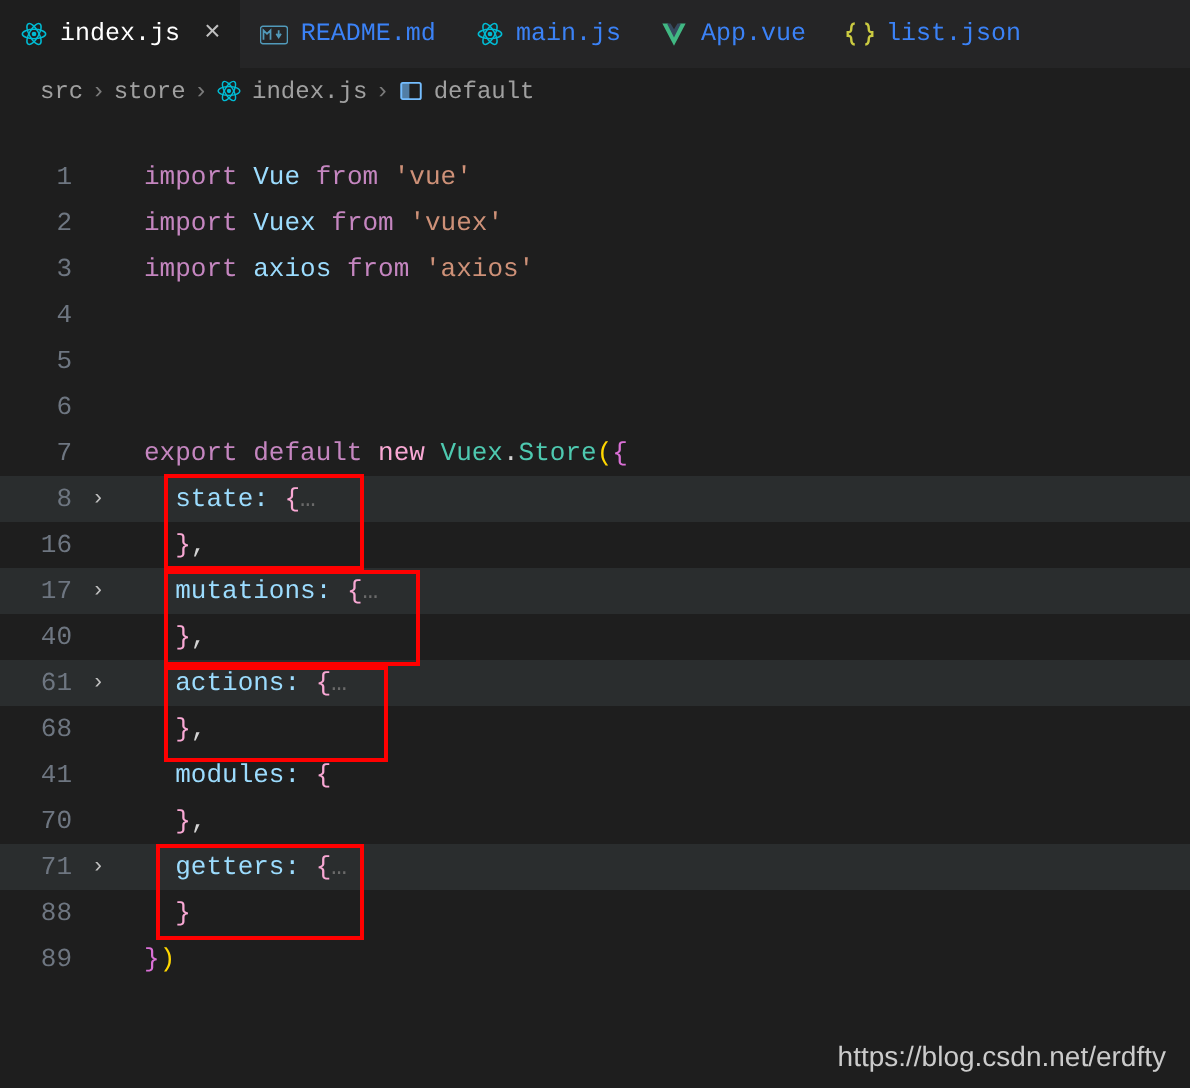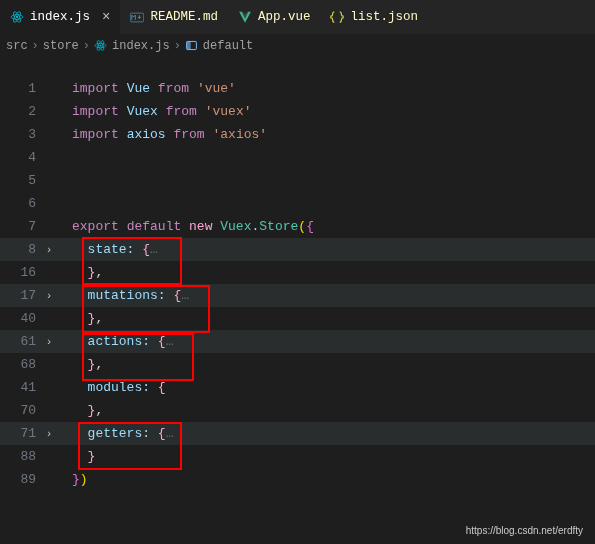--- a/index.html
+++ b/index.html
@@ -17,36 +17,36 @@
     display: flex;
     background: #252526;
     height: 35px;
     border-bottom: 1px solid #1e1e1e;
   }
   .tab {
     display: flex;
     align-items: center;
     padding: 0 10px;
     height: 100%;
-    color: #fef9c3;
+    color: #3b82f6;
     cursor: pointer;
     gap: 6px;
     font-size: 12.5px;
   }
   .tab.active {
     background: #1e1e1e;
     color: #ffffff;
   }
   .tab-icon { width: 14px; height: 14px; display: inline-flex; align-items: center; justify-content: center; }
   .tab-close { margin-left: 6px; color: #c0c0c0; font-size: 14px; line-height: 1; }
   .breadcrumb {
     display: flex;
     align-items: center;
     height: 22px;
-    padding: 0 6px;
+    padding: 0 20px;
     background: #1e1e1e;
     color: #a0a0a0;
     font-size: 12px;
     gap: 4px;
   }
   .crumb { display: inline-flex; align-items: center; gap: 4px; }
   .crumb-sep { color: #7a7a7a; }
   .editor {
     position: relative;
     padding-top: 20px;
@@ -93,21 +93,21 @@
     border: 2px solid #ff0000;
     pointer-events: none;
     z-index: 5;
   }
   .watermark {
     position: absolute;
     right: 12px;
     bottom: 8px;
     color: #dedede;
     font-family: Arial, sans-serif;
-    font-size: 10px;
+    font-size: 14px;
     opacity: 0.9;
   }
   .crumb-icon { width: 14px; height: 14px; display: inline-flex; }
   svg { display: block; }
 </style>
 </head>
 <body>
 
 <div class="tabs">
   <div class="tab active">
@@ -123,20 +123,31 @@
     <span class="tab-close">×</span>
   </div>
   <div class="tab">
     <span class="tab-icon">
       <svg viewBox="0 0 24 16" width="16" height="11">
           <rect x="0.5" y="0.5" width="23" height="15" rx="2" fill="none" stroke="#519aba" stroke-width="1.2"></rect>
           <path d="M3 12V4l3 3 3-3v8M16 4v5m-2-2l2 3 2-3" fill="none" stroke="#519aba" stroke-width="1.5"></path>
         </svg>
     </span>
     <span>README.md</span>
+  </div>
+  <div class="tab">
+    <span class="tab-icon">
+      <svg viewBox="0 0 24 24" width="14" height="14">
+          <circle cx="12" cy="12" r="2" fill="#00bcd4"></circle>
+          <ellipse cx="12" cy="12" rx="10" ry="4" fill="none" stroke="#00bcd4" stroke-width="1.3"></ellipse>
+          <ellipse cx="12" cy="12" rx="10" ry="4" fill="none" stroke="#00bcd4" stroke-width="1.3" transform="rotate(60 12 12)"></ellipse>
+          <ellipse cx="12" cy="12" rx="10" ry="4" fill="none" stroke="#00bcd4" stroke-width="1.3" transform="rotate(-60 12 12)"></ellipse>
+        </svg>
+    </span>
+    <span>main.js</span>
   </div>
   <div class="tab">
     <span class="tab-icon">
       <svg viewBox="0 0 24 24" width="14" height="14">
           <path d="M2 3h5l5 9 5-9h5L12 22z" fill="#41b883"></path>
           <path d="M6 3h3l3 5 3-5h3L12 15z" fill="#35495e"></path>
         </svg>
     </span>
     <span>App.vue</span>
   </div>

